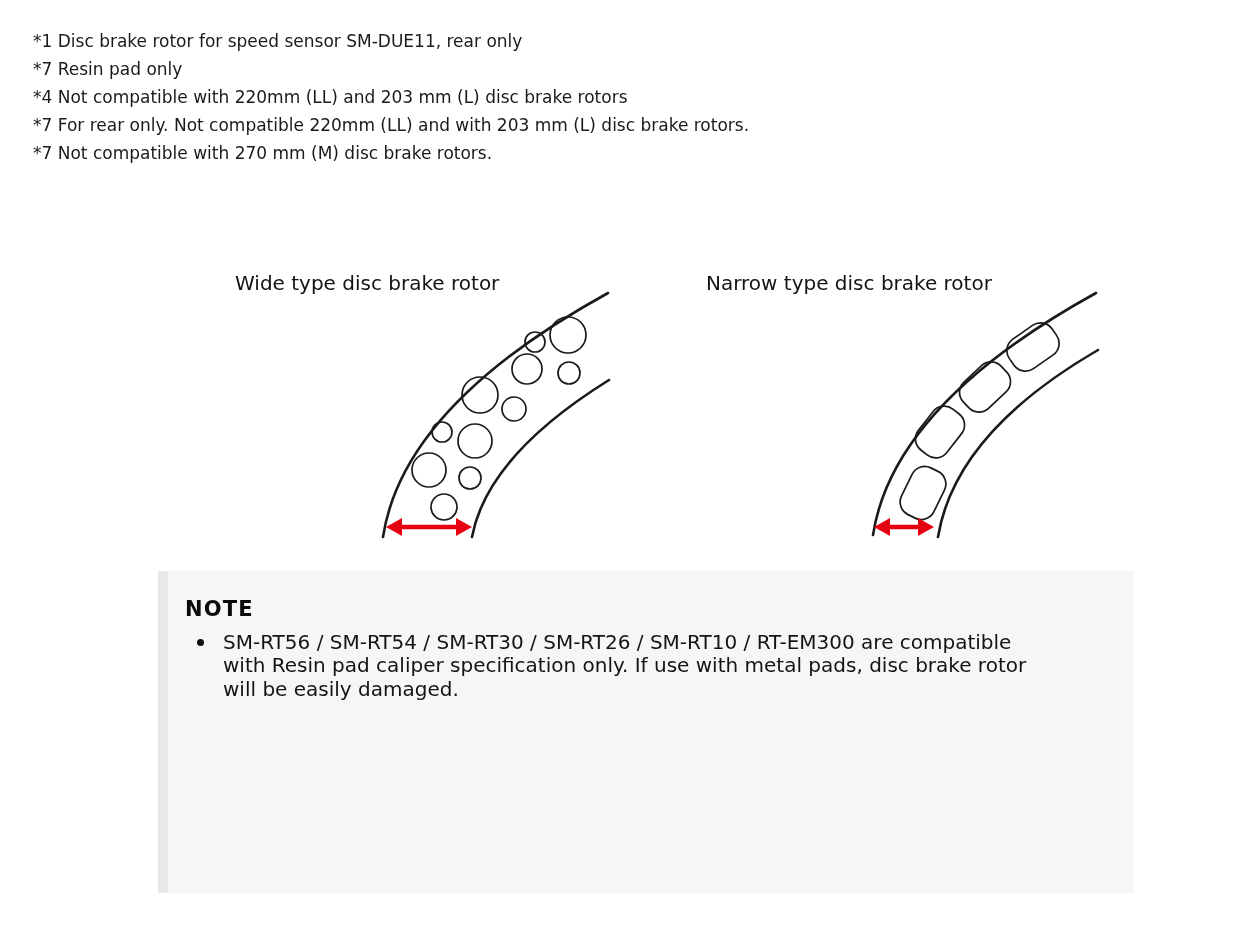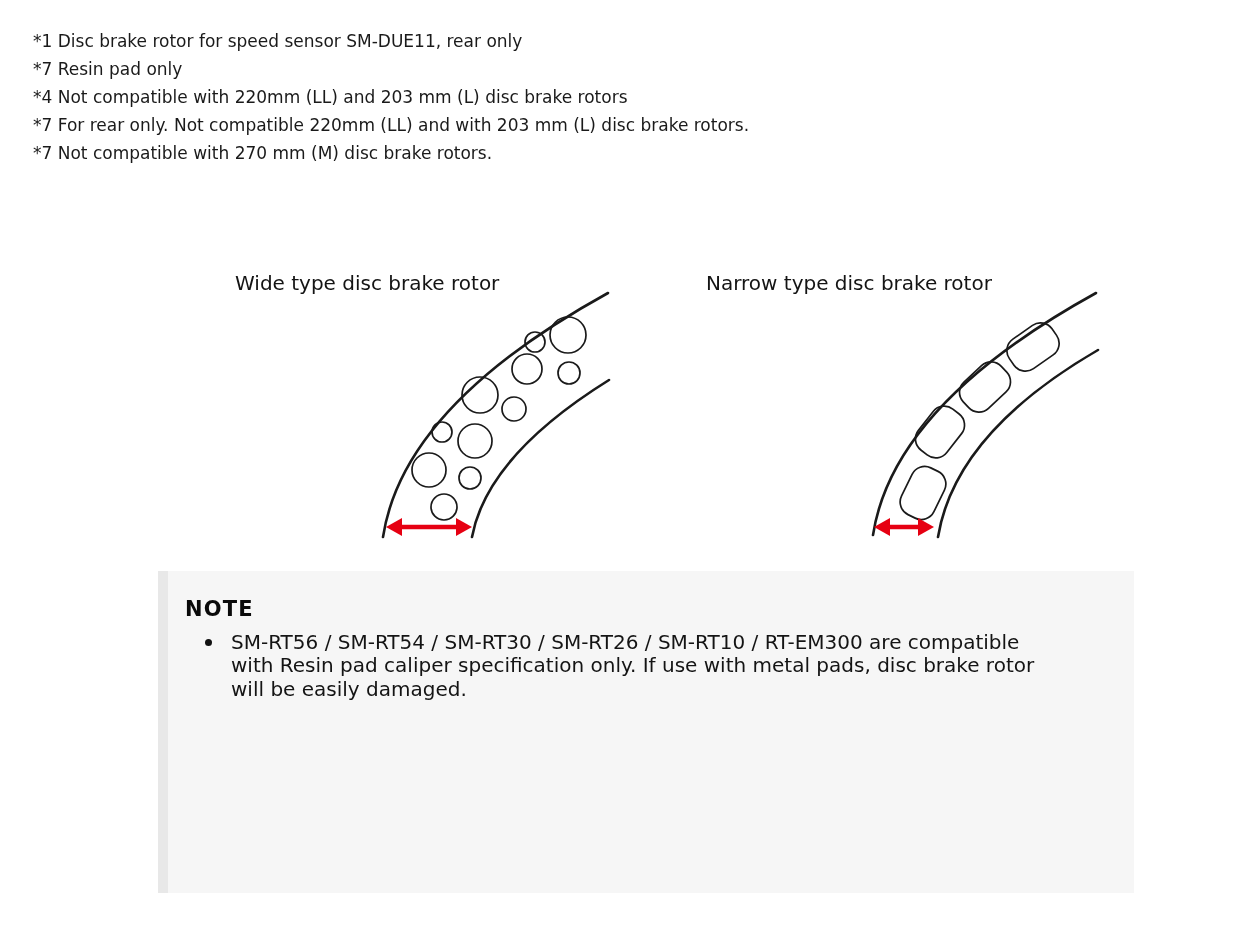--- a/index.html
+++ b/index.html
@@ -22,21 +22,21 @@
   .ln{fill:none;stroke:var(--c-line,#1a1a1a);}
   .band{stroke-width:2.6;stroke-linecap:round;}
   .hole{stroke-width:1.7;}
   .arrow-line{stroke:var(--c-accent_red,#e60012);stroke-width:4.6;fill:none;}
   .arrow-head{fill:var(--c-accent_red,#e60012);stroke:none;}
 
   
   .note-box{position:absolute;left:158px;top:571px;width:1018px;height:322px;background:var(--c-note_bg,#f6f6f6);}
   .note-edge{position:absolute;left:0;top:0;width:10px;height:100%;background:var(--c-note_edge,#e8e8e8);}
   .note-title{position:absolute;left:15px;top:26px;font-size:21px;font-weight:bold;letter-spacing:1.2px;color:#0a0a0a;margin-left:12px;}
-  .note-list{position:absolute;left:47px;top:60px;display:flex;gap:9px;}
+  .note-list{position:absolute;left:39px;top:60px;display:flex;gap:9px;}
   .note-item{display:flex;align-items:flex-start;}
   .dot{flex:0 0 auto;width:7px;height:7px;border-radius:50%;background:#111;margin:8px 19px 0 0;}
   .note-text{font-size:20px;line-height:23.4px;white-space:pre;color:#141414;}
 </style>
 </head>
 <body>
 
 <div class="page">
 
   <div class="footnotes">

